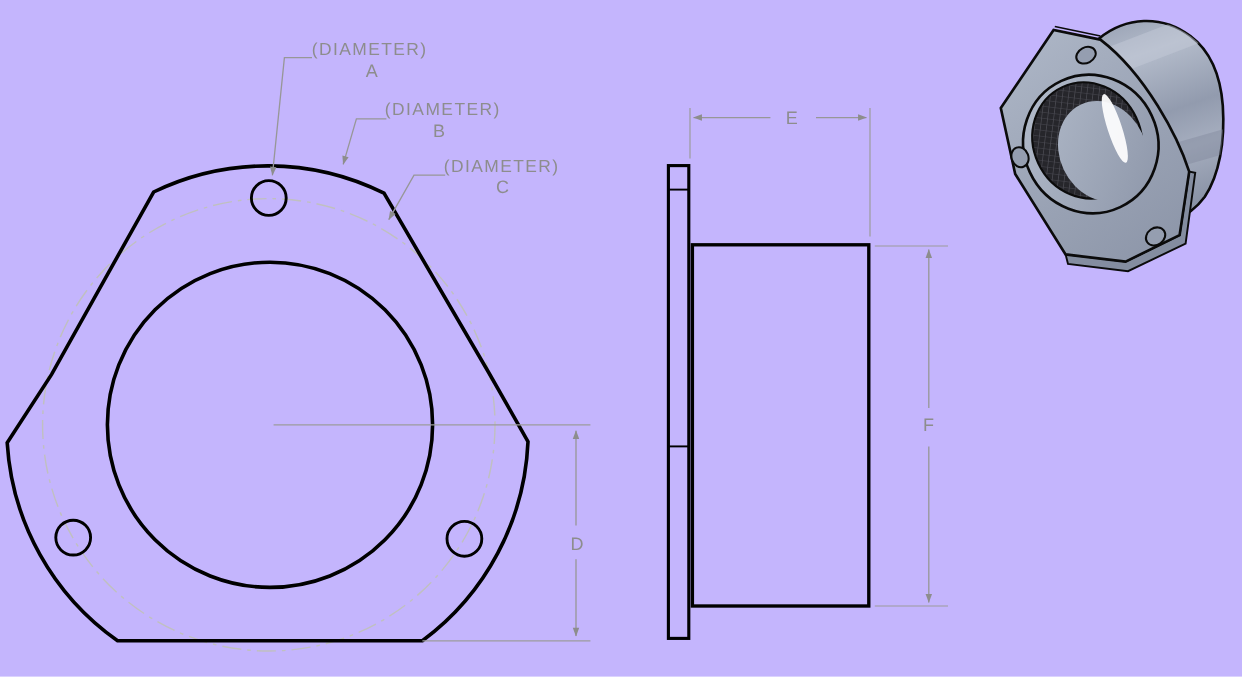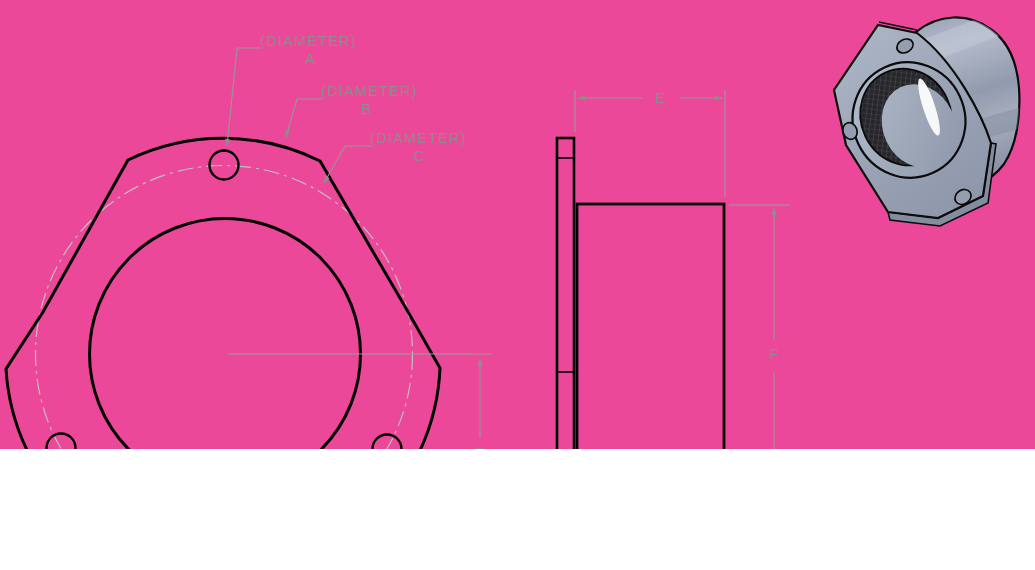--- a/index.html
+++ b/index.html
@@ -3,22 +3,22 @@
 <meta charset="utf-8">
 <style>
   html, body {
     margin: 0;
     padding: 0;
     background: #ffffff;
   }
   .canvas {
     position: relative;
     width: 1035px;
-    height: 449px;
-    background: #ec4899;
+    height: 564px;
+    background: #c4b5fd;
     overflow: hidden;
   }
   svg { display: block; }
   .dim-text {
     font-family: "Liberation Sans", sans-serif;
     font-size: 14.5px;
     letter-spacing: 1.2px;
     fill: #8d8d8d;
   }
   .dim-letter {

